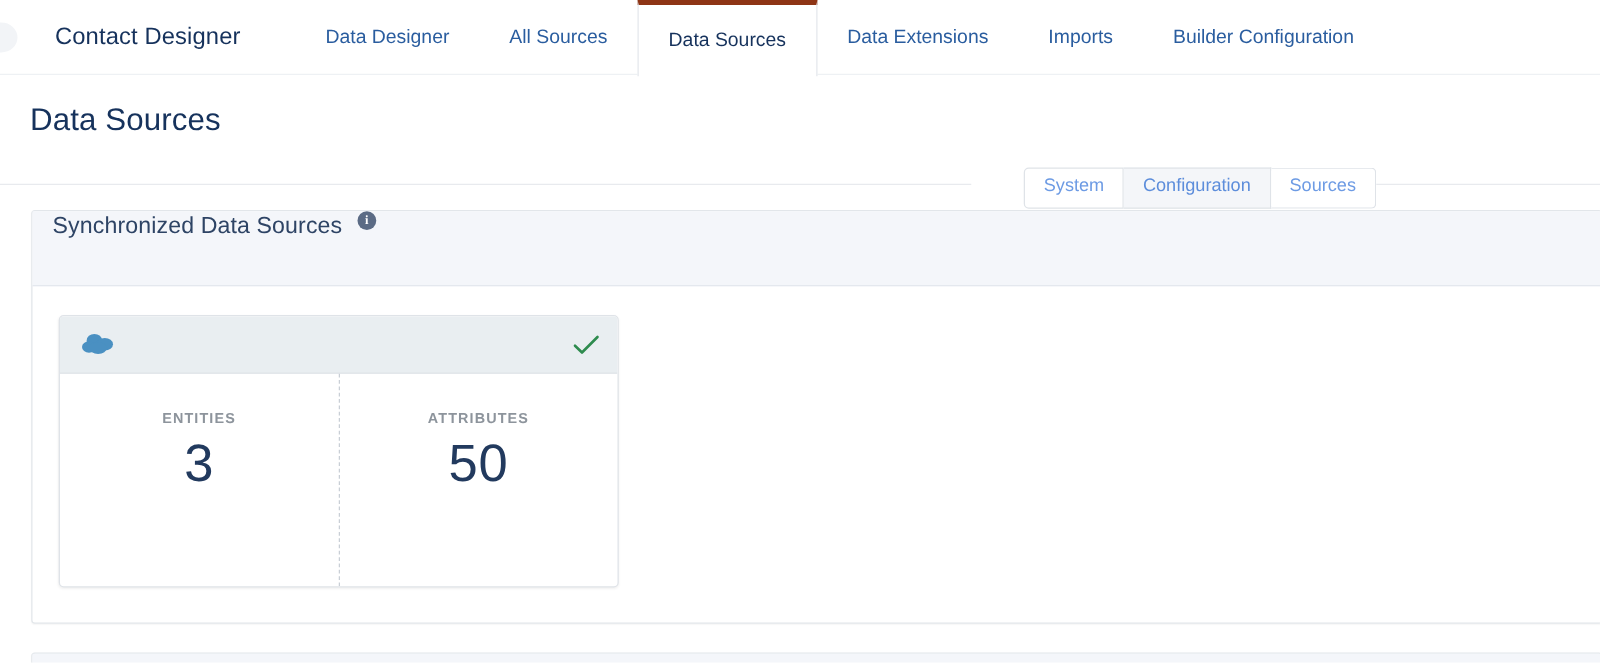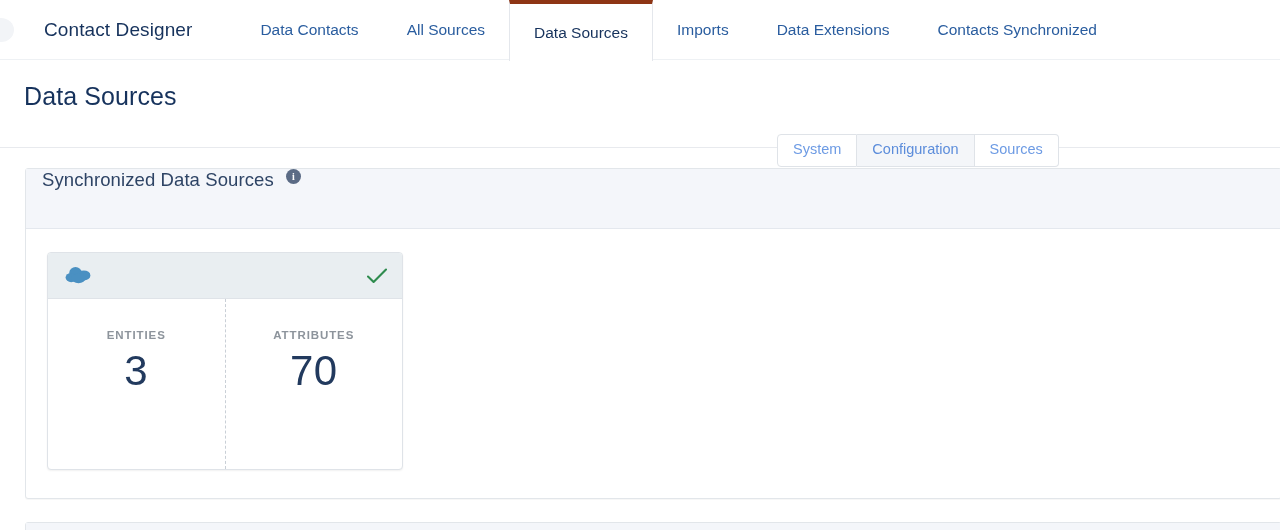--- a/index.html
+++ b/index.html
@@ -119,21 +119,21 @@
     font-size: 14.5px;
     color: #6d9be4;
     background: #ffffff;
     border: 1px solid #dfe3e8;
     padding: 5px 15px 6px;
     cursor: pointer;
     line-height: 1.35;
     white-space: nowrap;
   }
   .seg-btn + .seg-btn { border-left: none; }
-  .seg-btn:first-child { border-radius: 4px 0 0 4px; }
+  .seg-btn:first-child { border-radius: 4px 0 0 4px; margin-left: 42px; }
   .seg-btn:last-child  { border-radius: 0 4px 4px 0; }
   .seg-btn.selected {
     background: #f4f6f9;
     color: #5c8ddb;
   }
 
   
   .panel {
     margin-left: 25px;
     margin-right: -2px;
@@ -171,21 +171,21 @@
     cursor: pointer;
     flex: 0 0 auto;
   }
   .panel-body {
     padding: 23px 0 28px 21px;
     min-height: 60px;
   }
 
   
   .ds-card {
-    width: 356px;
+    width: 448px;
     border: 1px solid #dfe3e8;
     border-radius: 4px;
     background: #ffffff;
     box-shadow: 0 1px 2px rgba(0,0,0,0.06);
     overflow: hidden;
   }
   .ds-card-header {
     height: 46px;
     background: #e9eef1;
     border-bottom: 1px solid #dfe3e8;
@@ -239,26 +239,26 @@
 <body>
 
 <div class="topnav">
   <div class="nav-logo">
     <div class="glyph"></div>
   </div>
 
   <div class="nav-brand">Contact Designer</div>
 
   <nav class="nav-tabs">
-    <a class="nav-tab">Data Contacts</a>
+    <a class="nav-tab">Data Designer</a>
     <a class="nav-tab">All Sources</a>
     <a class="nav-tab active">Data Sources</a>
+    <a class="nav-tab">Data Extensions</a>
     <a class="nav-tab">Imports</a>
-    <a class="nav-tab">Data Extensions</a>
-    <a class="nav-tab">Contacts Synchronized</a>
+    <a class="nav-tab">Builder Configuration</a>
   </nav>
 </div>
 
 <h1 class="page-title">Data Sources</h1>
 
 <div class="filter-row">
   <div class="filter-rule"></div>
   <div class="segmented">
     <button class="seg-btn">System</button>
     <button class="seg-btn selected">Configuration</button>
@@ -293,21 +293,21 @@
         </span>
       </div>
 
       <div class="ds-card-body">
         <div class="stat">
           <div class="stat-label">ENTITIES</div>
           <div class="stat-value">3</div>
         </div>
         <div class="stat">
           <div class="stat-label">ATTRIBUTES</div>
-          <div class="stat-value">70</div>
+          <div class="stat-value">50</div>
         </div>
       </div>
     </div>
 
   </div>
 </section>
 
 <section class="panel second">
   <div class="panel-header">
     <span class="panel-header-title"></span>

